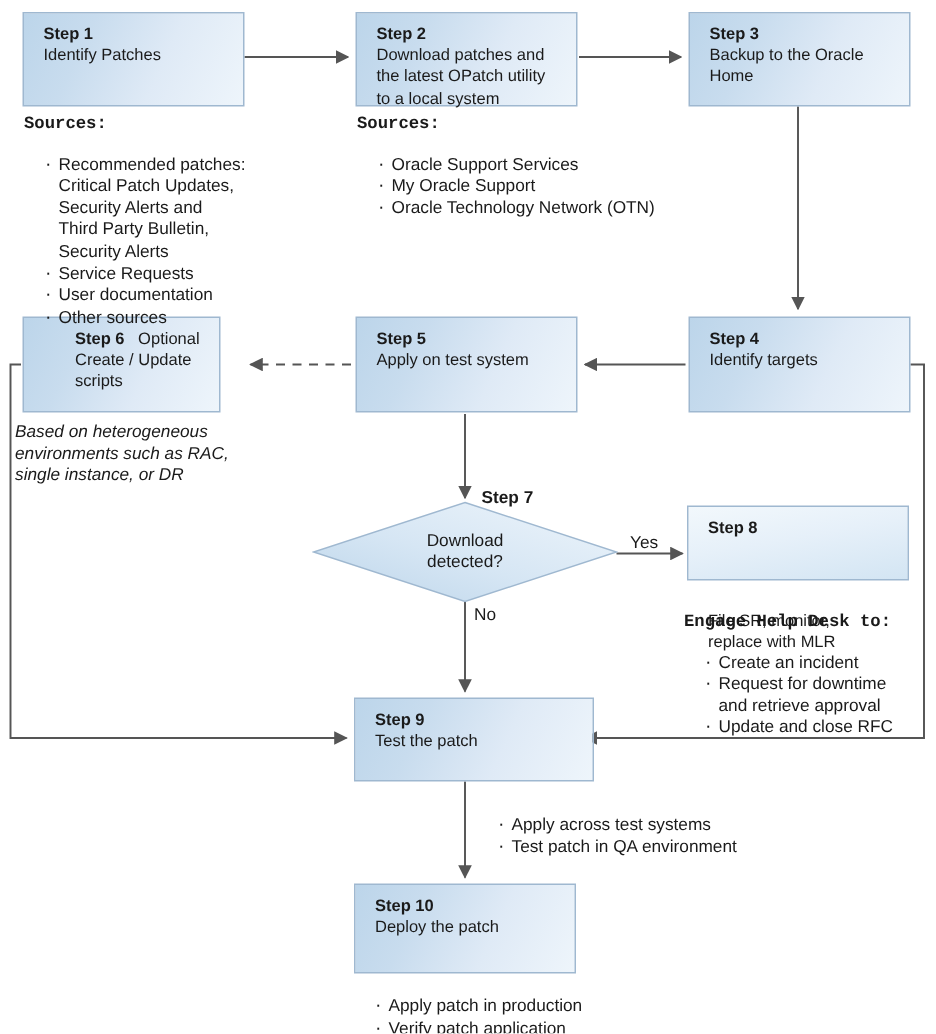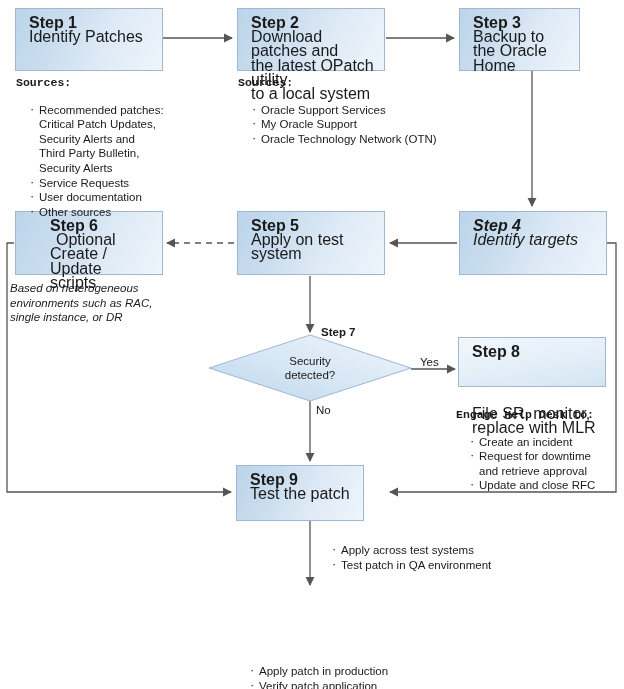--- a/index.html
+++ b/index.html
@@ -23,21 +23,21 @@
     width: 624px;
     height: 689px;
     pointer-events: none;
   }
   .node {
     position: absolute;
     box-sizing: border-box;
     border: 1px solid #9fb8d0;
     background: linear-gradient(115deg, #bcd5ea 0%, #c8dcee 28%, #dfeaf6 62%, #eef5fb 100%);
     padding: 7px 9px 6px 13px;
-    font-size: 16px;
+    font-size: 11px;
     line-height: 14.2px;
     color: #1a1a1a;
   }
   .node.light {
     background: linear-gradient(170deg, #f2f8fc 0%, #e6f0f9 45%, #d3e5f3 100%);
   }
   .node .step {
     font-weight: bold;
     display: inline;
   }
@@ -148,73 +148,77 @@
     <span class="line2">Identify Patches</span>
   </div>
 
   <div class="node" style="left:237px; top:8px; width:148px; height:63px;">
     <span class="step">Step 2</span>
     <span class="line2" style="white-space:pre-line;">Download patches and
 the latest OPatch utility
 to a local system</span>
   </div>
 
-  <div class="node" style="left:459px; top:8px; width:121px; height:63px;">
+  <div class="node" style="left:459px; top:8px; width:148px; height:63px;">
     <span class="step">Step 3</span>
     <span class="line2" style="white-space:pre-line;">Backup to the Oracle
 Home</span>
   </div>
 
-  <div class="node" style="left:459px; top:211px; width:148px; height:64px;font-style:italic;">
+  <div class="node" style="left:459px; top:211px; width:148px; height:64px;">
     <span class="step">Step 4</span>
     <span class="line2">Identify targets</span>
   </div>
 
   <div class="node" style="left:237px; top:211px; width:148px; height:64px;">
     <span class="step">Step 5</span>
     <span class="line2">Apply on test system</span>
   </div>
 
-  <div class="node" style="left:15px; top:211px; width:148px; height:64px;padding-left:34px;">
+  <div class="node" style="left:15px; top:211px; width:132px; height:64px;padding-left:34px;">
     <span class="step">Step 6</span>
     <span class="sub" style="margin-left:6px;">Optional</span>
     <span class="line2" style="white-space:pre-line;">Create / Update
 scripts</span>
   </div>
 
   <div class="diamond" style="left:208px; top:334px; width:204px; height:68px;">
     <svg width="204" height="68" viewBox="0 0 204 68" xmlns="http://www.w3.org/2000/svg">
       <defs>
         <linearGradient id="dgrad" x1="0" y1="1" x2="1" y2="0">
           <stop offset="0%" stop-color="#bcd5ea"></stop>
           <stop offset="45%" stop-color="#d6e6f4"></stop>
           <stop offset="100%" stop-color="#eef5fb"></stop>
         </linearGradient>
       </defs>
       <polygon points="102,1 203,34 102,67 1,34" fill="url(#dgrad)" stroke="#9fb8d0" stroke-width="1"></polygon>
     </svg>
     <div class="dtext">
-      <span>Security</span>
+      <span>Download</span>
       <span>detected?</span>
     </div>
   </div>
 
   <div class="plain-label" style="left:321px; top:326px;">Step 7</div>
 
   <div class="node light" style="left:458px; top:337px; width:148px; height:50px;">
     <span class="step">Step 8</span>
     <span class="line2" style="white-space:pre-line;margin-top:48px;">File SR, monitor,
 replace with MLR</span>
   </div>
 
-  <div class="node" style="left:236px; top:465px; width:128px; height:56px;">
+  <div class="node" style="left:236px; top:465px; width:160px; height:56px;">
     <span class="step">Step 9</span>
     <span class="line2">Test the patch</span>
   </div>
 
+  <div class="node" style="left:236px; top:589px; width:148px; height:60px;">
+    <span class="step">Step 10</span>
+    <span class="line2">Deploy the patch</span>
+  </div>
 
   <div class="edge-label" style="left:420px; top:356px;">Yes</div>
   <div class="edge-label" style="left:316px; top:404px;">No</div>
 
   <div class="note" style="left:16px; top:76px; width:210px;">
     <span class="nt-head">Sources:</span>
     <ul>
       <li>Recommended patches:
 Critical Patch Updates,
 Security Alerts and

